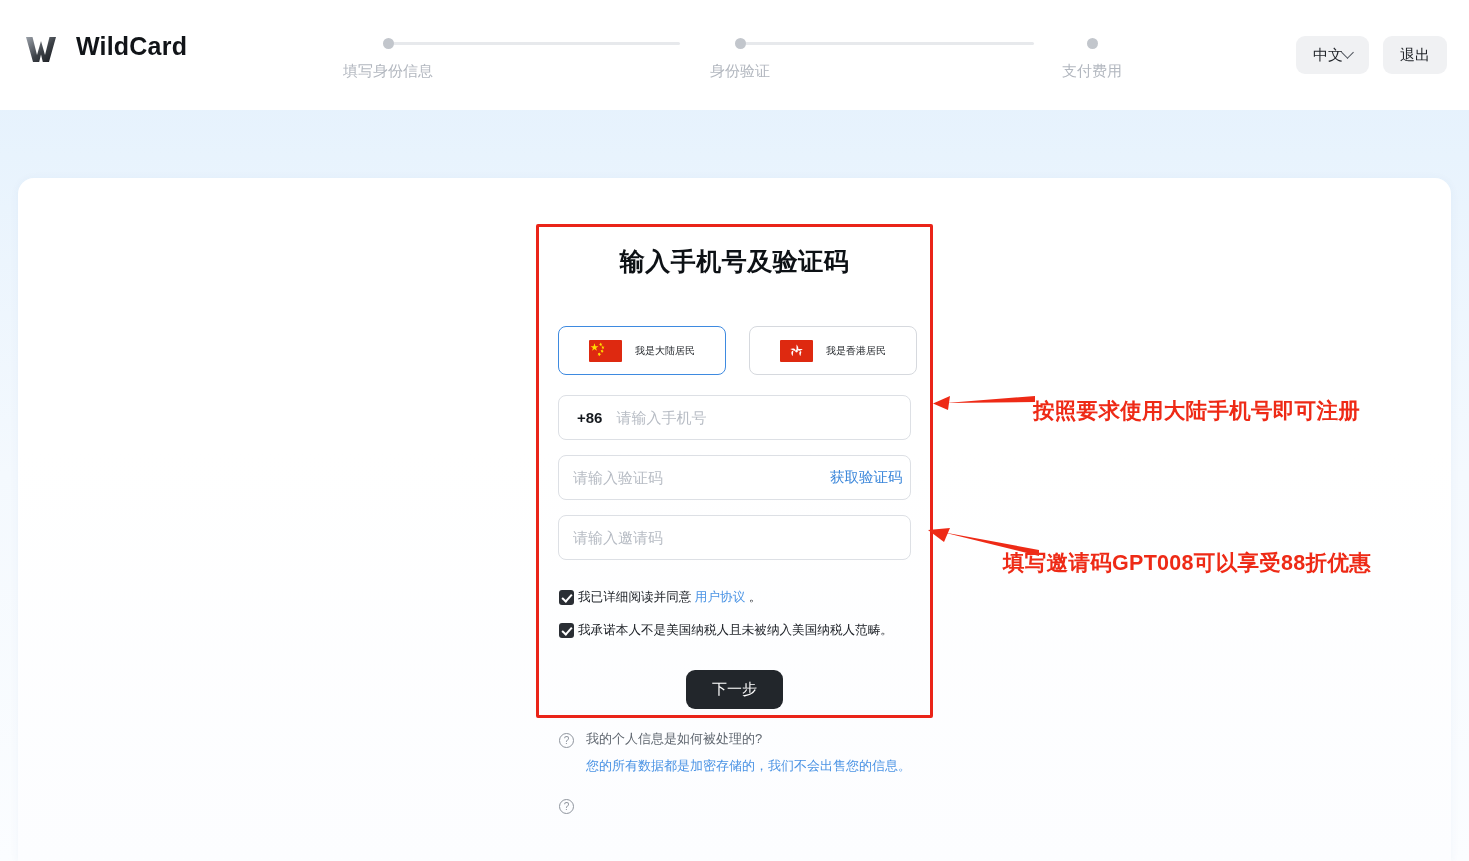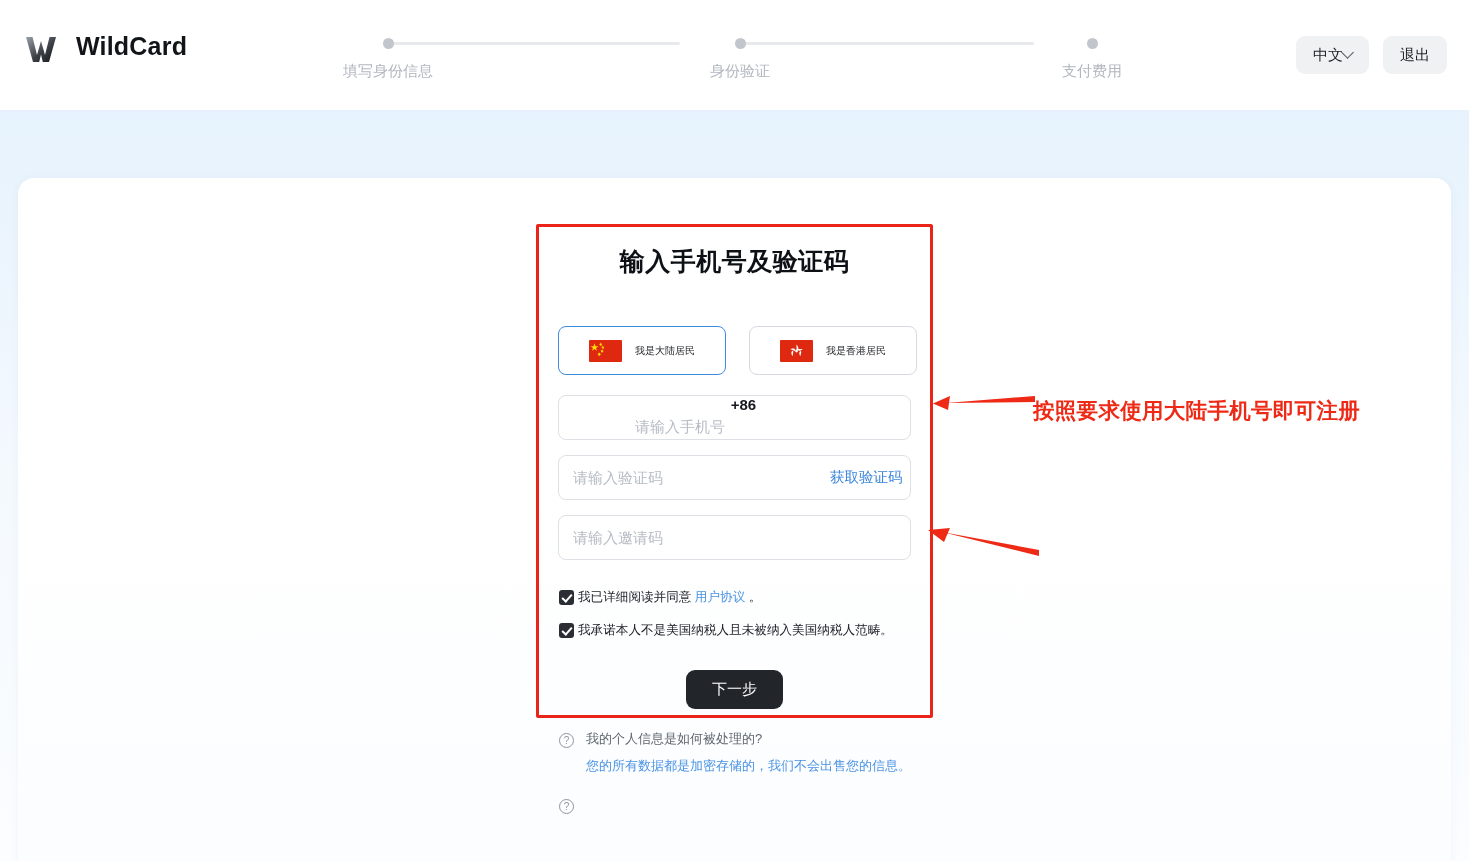--- a/index.html
+++ b/index.html
@@ -189,21 +189,21 @@
     position: relative;
     margin: 15px 0 0 22px;
     width: 353px;
     height: 45px;
     border: 1.3px solid #dde0e5;
     border-radius: 8px;
     background: #ffffff;
     display: flex;
     align-items: center;
   }
-  #field-phone { margin-top: 20px; flex-direction: column; }
+  #field-phone { margin-top: 20px; }
   .field-prefix {
     margin-left: 18px;
     font-size: 15px;
     color: #14181d;
     font-weight: 600;
   }
   .field-input {
     flex: 1;
     border: none;
     outline: none;
@@ -441,14 +441,15 @@
   <svg class="anno-arrow" id="anno-arrow-1" width="105" height="26" viewBox="0 0 105 26">
     <path d="M103,4 L14,11 L103,10 Z" fill="#ee2a16"></path>
     <path d="M1,11.5 L18,4 L16,18 Z" fill="#ee2a16"></path>
   </svg>
   <div class="anno-text" id="anno-text-1">按照要求使用大陆手机号即可注册</div>
 
   <svg class="anno-arrow" id="anno-arrow-2" width="115" height="44" viewBox="0 0 115 44">
     <path d="M113,34 L16,16 L113,40 Z" fill="#ee2a16"></path>
     <path d="M2,14 L24,12 L18,26 Z" fill="#ee2a16"></path>
   </svg>
+  <div class="anno-text" id="anno-text-2">填写邀请码GPT008可以享受88折优惠</div>
 
 </div>
 
 </body></html>

